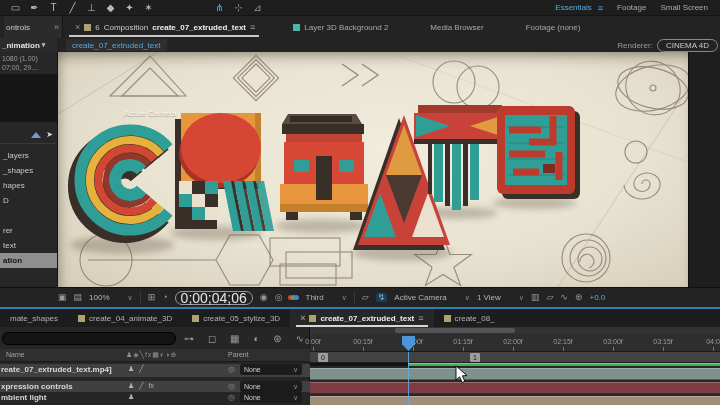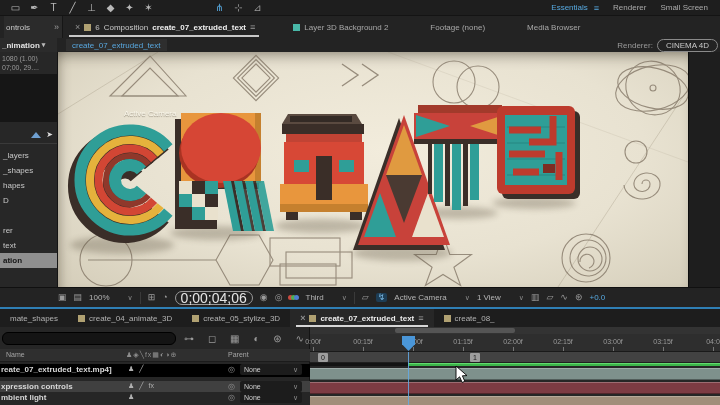--- a/index.html
+++ b/index.html
@@ -134,21 +134,21 @@
       </span>
     <span class="gap"></span>
     <span id="axisWrap" style="display: flex;">
         <span class="tool axis active">⋔</span>
         <span class="tool axis">⊹</span>
         <span class="tool axis">⊿</span>
       </span>
     <div id="wsTabs">
         <span class="ws active">Essentials</span>
         <span class="menu">≡</span>
-        <span class="ws">Renderer</span>
+        <span class="ws">Footage</span>
         <span class="ws">Small Screen</span>
       </div>
   </div>
 
   <div id="tabrow" class="abs">
     <div id="panelstub">
       <span>ontrols</span>
       <span class="chev">»</span>
     </div>
     <div class="ptab active">
@@ -157,24 +157,24 @@
       <span class="lockicon">6</span>
       <span>Composition</span>
       <b>create_07_extruded_text</b>
       <span class="menuicon">≡</span>
     </div>
     <div class="ptab" style="margin-left:14px;">
       <span class="sq teal"></span>
       <span>Layer 3D Background 2</span>
     </div>
     <div class="ptab" style="margin-left:18px;">
+      <span>Media Browser</span>
+    </div>
+    <div class="ptab" style="margin-left:18px;">
       <span>Footage (none)</span>
-    </div>
-    <div class="ptab" style="margin-left:18px;">
-      <span>Media Browser</span>
     </div>
   </div>
 
   <div id="navrow" class="abs">
     <div id="projItem" class="abs">
       <span>_nimation</span>
       <span class="dd">▾</span>
     </div>
     <div id="navComp" class="abs">
       <span>create_07_extruded_text</span>
@@ -447,21 +447,21 @@
           <span>◐</span>
           <span>⊛</span>
           <span>∿</span>
         </div>
       <div id="tlHeader" class="abs">
         <span class="hname">Name</span>
         <span class="hsw" id="swHeader"><span>♟</span><span>◈</span><span>╲</span><span>fx</span><span>▦</span><span>◐</span><span>◑</span><span>⊕</span></span>
         <span class="hparent">Parent</span>
       </div>
       <div id="lrows">
-          <div class="lrow" style="top: 37px; background: #000000;">
+          <div class="lrow" style="top: 37px; background: #404040;">
             <span class="nm">reate_07_extruded_text.mp4]</span>
             <span class="sw">
               <span>♟</span>
               <span>╱</span>
             </span>
             <span class="pw">◎</span>
             <span class="sel">
               <span>None</span>
               <span class="chev">∨</span>
             </span>

